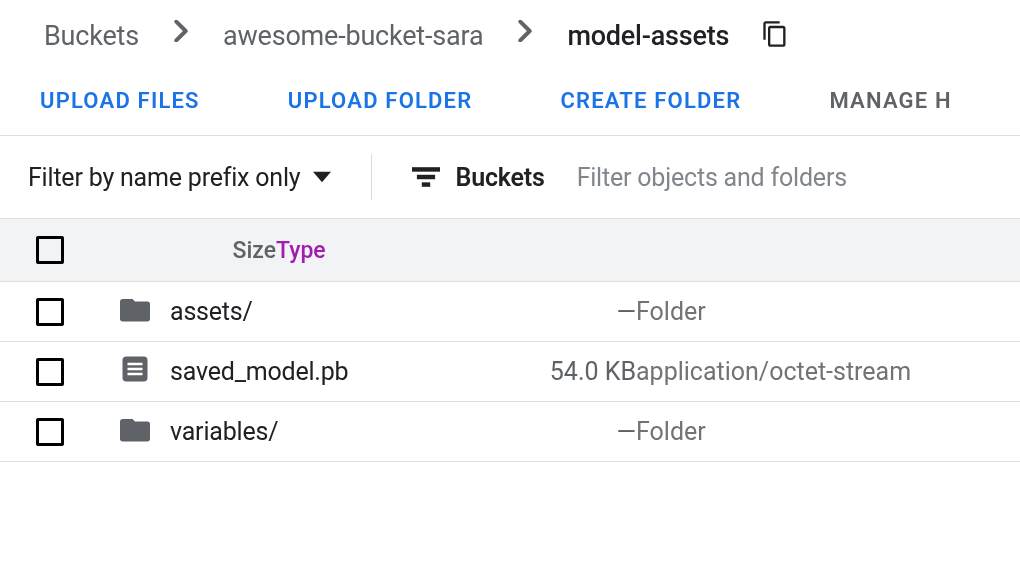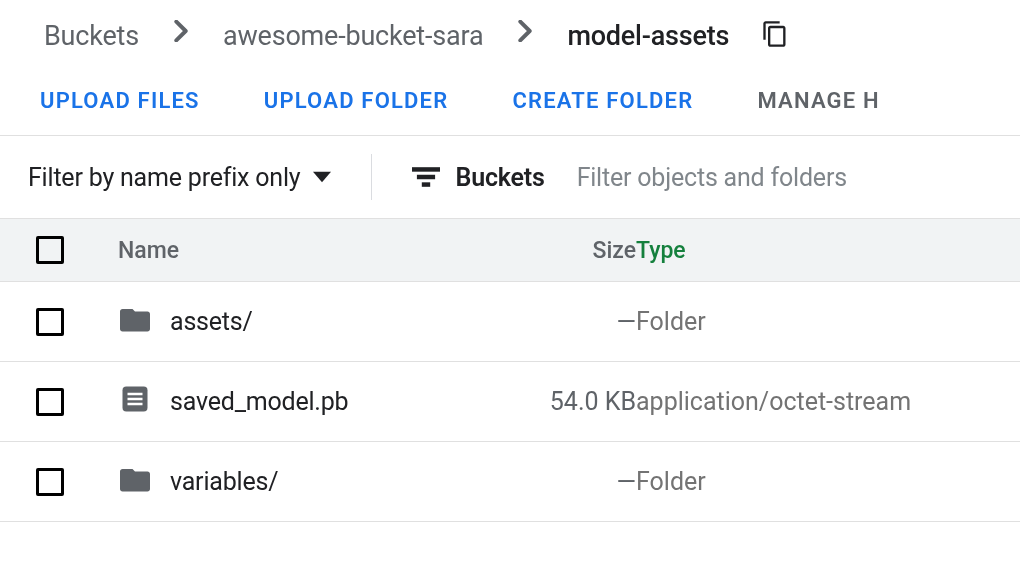--- a/index.html
+++ b/index.html
@@ -38,21 +38,21 @@
     .copy-icon {
       display: inline-flex;
       align-items: center;
       justify-content: center;
       cursor: pointer;
       margin-left: 8px;
     }
     .actions {
       display: flex;
       padding: 12px 0 22px 40px;
-      gap: 64px;
+      gap: 88px;
     }
     .action-btn {
       color: #1a73e8;
       font-weight: 600;
       font-size: 22px;
       letter-spacing: 1.2px;
       cursor: pointer;
       white-space: nowrap;
     }
     .action-btn.muted {
@@ -118,21 +118,21 @@
       border-bottom: 1px solid #e0e0e0;
       height: 64px;
       font-size: 23px;
       color: #5f6368;
       font-weight: 500;
     }
     .table-row {
       display: flex;
       align-items: center;
       border-bottom: 1px solid #e0e0e0;
-      height: 80px;
+      height: 60px;
       font-size: 25px;
       color: #202124;
     }
     .col-checkbox {
       width: 100px;
       display: flex;
       justify-content: center;
       align-items: center;
     }
     .col-name-header {
@@ -148,21 +148,21 @@
     }
     .col-size {
       width: 176px;
       color: #5f6368;
       text-align: right;
     }
     .col-type {
       flex: 1;
       color: #737373;
     }
-    .table-header .col-type { color: #15803d; }
+    .table-header .col-type { color: #a21caf; }
     .table-header .col-size { color: #5f6368; }
     .checkbox {
       width: 28px;
       height: 28px;
       border: 3px solid #000;
       border-radius: 2px;
       cursor: pointer;
     }
     .object-name {
       color: #202124;
@@ -223,21 +223,20 @@
     <span>Buckets</span>
   </div>
   <input class="filter-input" placeholder="Filter objects and folders" style="">
 </div>
 
 <div class="table">
   <div class="table-header">
     <div class="col-checkbox">
       <div class="checkbox"></div>
     </div>
-    <div class="col-name-header">Name</div>
     <div class="col-size">Size</div>
     <div class="col-type">Type</div>
   </div>
 
   <div class="table-row">
     <div class="col-checkbox">
       <div class="checkbox"></div>
     </div>
     <div class="col-name">
       <span>

